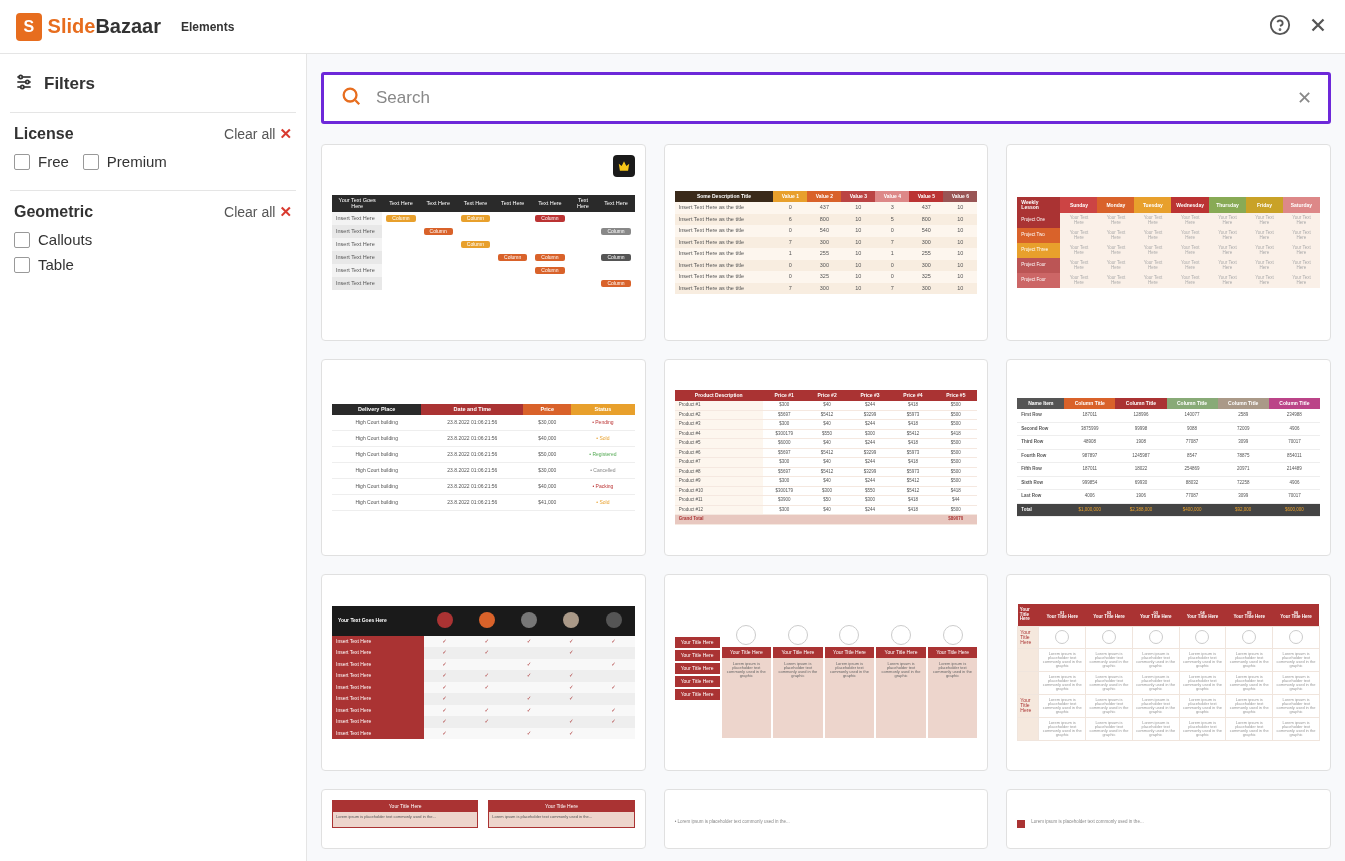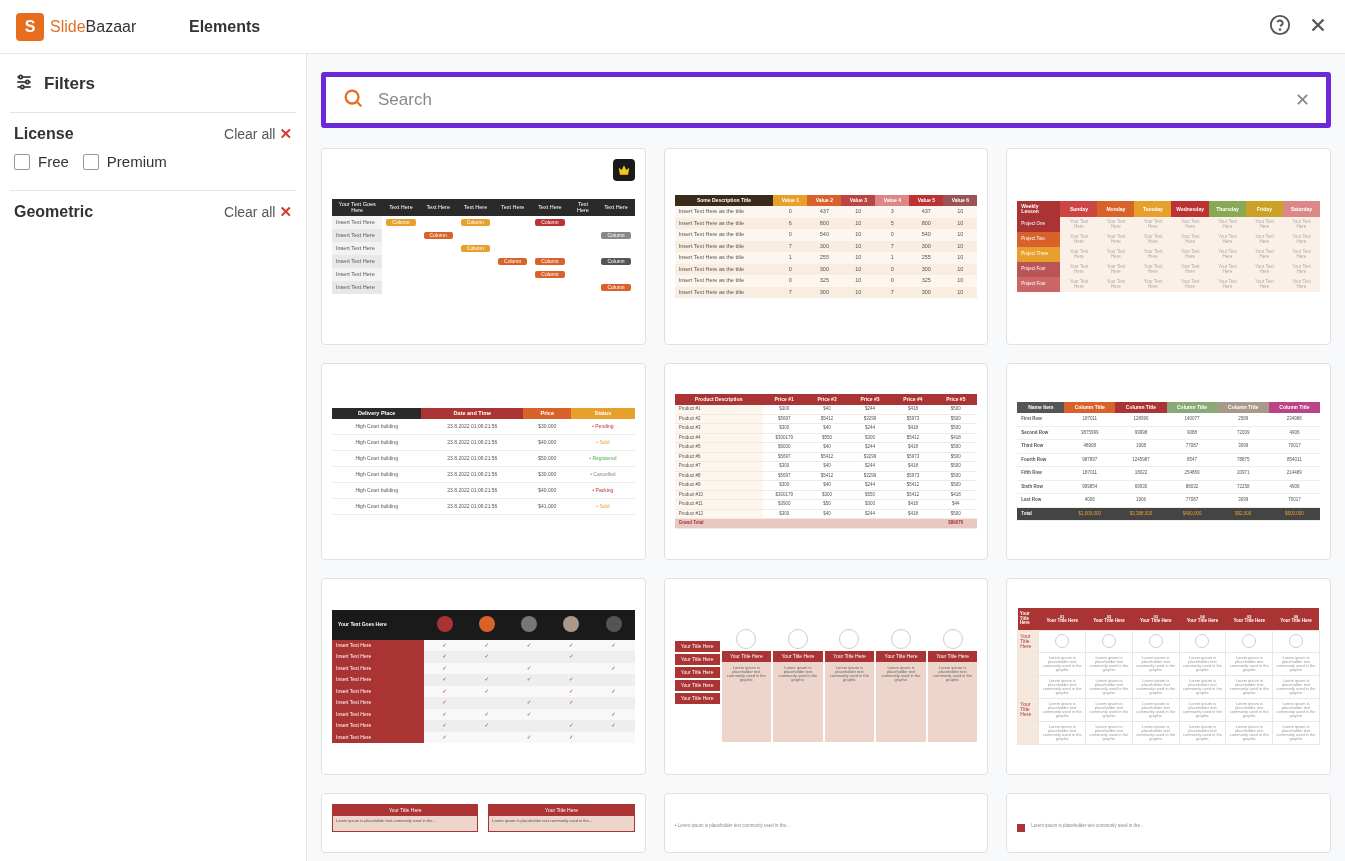--- a/index.html
+++ b/index.html
@@ -1,43 +1,43 @@
 <!DOCTYPE html>
 <html><head>
 <meta charset="utf-8">
 <style>
 * { margin: 0; padding: 0; box-sizing: border-box; }
 body { font-family: -apple-system, BlinkMacSystemFont, 'Segoe UI', Arial, sans-serif; background: #f8f9fb; width: 1345px; height: 861px; overflow: hidden; }
 
 .header { display: flex; align-items: center; height: 54px; background: #fff; border-bottom: 1px solid #e5e5e5; padding: 0 16px; position: relative; }
 .logo-area { display: flex; align-items: center; width: 145px; }
 .logo-icon { width: 28px; height: 28px; background: #e76d1e; border-radius: 4px; display: flex; align-items: center; justify-content: center; color: #fff; font-weight: bold; font-size: 16px; margin-right: 6px; }
-.logo-text { font-size: 16px; font-weight: 400; color: #333; }
+.logo-text { font-size: 20px; font-weight: 700; color: #333; }
 .logo-text .orange { color: #e76d1e; }
-.page-title { font-size: 16px; font-weight: 600; color: #333; margin-left: 28px; }
+.page-title { font-size: 12px; font-weight: 600; color: #333; margin-left: 20px; }
 .header-right { margin-left: auto; display: flex; align-items: center; gap: 16px; }
 .help-icon, .close-icon { cursor: pointer; color: #555; }
 
 .main-layout { display: flex; height: calc(100% - 54px); }
 .sidebar { width: 307px; background: #fff; border-right: 1px solid #e5e5e5; padding: 18px 10px; overflow-y: auto; }
 .filters-header { display: flex; align-items: center; gap: 10px; margin-bottom: 16px; padding: 0 4px; }
 .filters-header svg { color: #333; }
 .filters-title { font-size: 17px; font-weight: 700; color: #333; }
 .filter-section { border-top: 1px solid #e5e5e5; padding: 12px 4px; }
 .filter-section-header { display: flex; justify-content: space-between; align-items: center; margin-bottom: 10px; }
 .filter-section-title { font-size: 16px; font-weight: 700; color: #333; }
 .clear-all { font-size: 14px; color: #555; cursor: pointer; display: flex; align-items: center; gap: 4px; }
 .clear-all .x { color: #d83a2f; font-weight: bold; font-size: 15px; }
 .checkbox-row { display: flex; align-items: center; gap: 8px; margin-bottom: 8px; cursor: pointer; }
 .checkbox { width: 16px; height: 16px; border: 1.5px solid #999; border-radius: 2px; }
 .checkbox-label { font-size: 15px; color: #333; }
 .license-row { display: flex; gap: 14px; }
 
 .content { flex: 1; padding: 18px 14px; overflow-y: auto; }
-.search-bar { display: flex; align-items: center; background: #fff; border: 5px solid #6d28d9; border-radius: 3px; padding: 10px 16px; margin-bottom: 20px; }
+.search-bar { display: flex; align-items: center; background: #fff; border: 3px solid #6d28d9; border-radius: 3px; padding: 10px 16px; margin-bottom: 20px; }
 .search-bar svg { color: #e76d1e; margin-right: 14px; }
 .search-input { flex: 1; border: none; outline: none; font-size: 17px; color: #333; }
 .search-input::placeholder { color: #888; }
 .search-clear { color: #888; cursor: pointer; font-size: 18px; }
 
 .grid { display: grid; grid-template-columns: repeat(3, 1fr); gap: 18px; }
 .card { background: #fff; border: 1px solid #e0e0e0; border-radius: 4px; height: 197px; position: relative; cursor: pointer; overflow: hidden; padding: 10px; display: flex; align-items: center; justify-content: center; }
 .premium-badge { position: absolute; top: 10px; right: 10px; width: 22px; height: 22px; background: #1a1a1a; border-radius: 4px; display: flex; align-items: center; justify-content: center; }
 .premium-badge svg { fill: #f5c518; }
 
@@ -180,20 +180,28 @@
     </div>
 
     <div class="filter-section">
       <div class="filter-section-header">
         <span class="filter-section-title">Geometric</span>
         <span class="clear-all">
             <span>Clear all</span>
             <span class="x">✕</span>
           </span>
       </div>
+      <div class="checkbox-row">
+          <div class="checkbox"></div>
+          <span class="checkbox-label">Callouts</span>
+        </div>
+      <div class="checkbox-row">
+          <div class="checkbox"></div>
+          <span class="checkbox-label">Table</span>
+        </div>
     </div>
   </div>
 
   <div class="content">
     <div class="search-bar">
       <span><svg width="22" height="22" viewBox="0 0 24 24" fill="none" stroke="currentColor" stroke-width="2.5">
             <circle cx="11" cy="11" r="7"></circle>
             <path d="m21 21-4.3-4.3"></path>
           </svg></span>
       <input class="search-input" placeholder="Search" style="">

